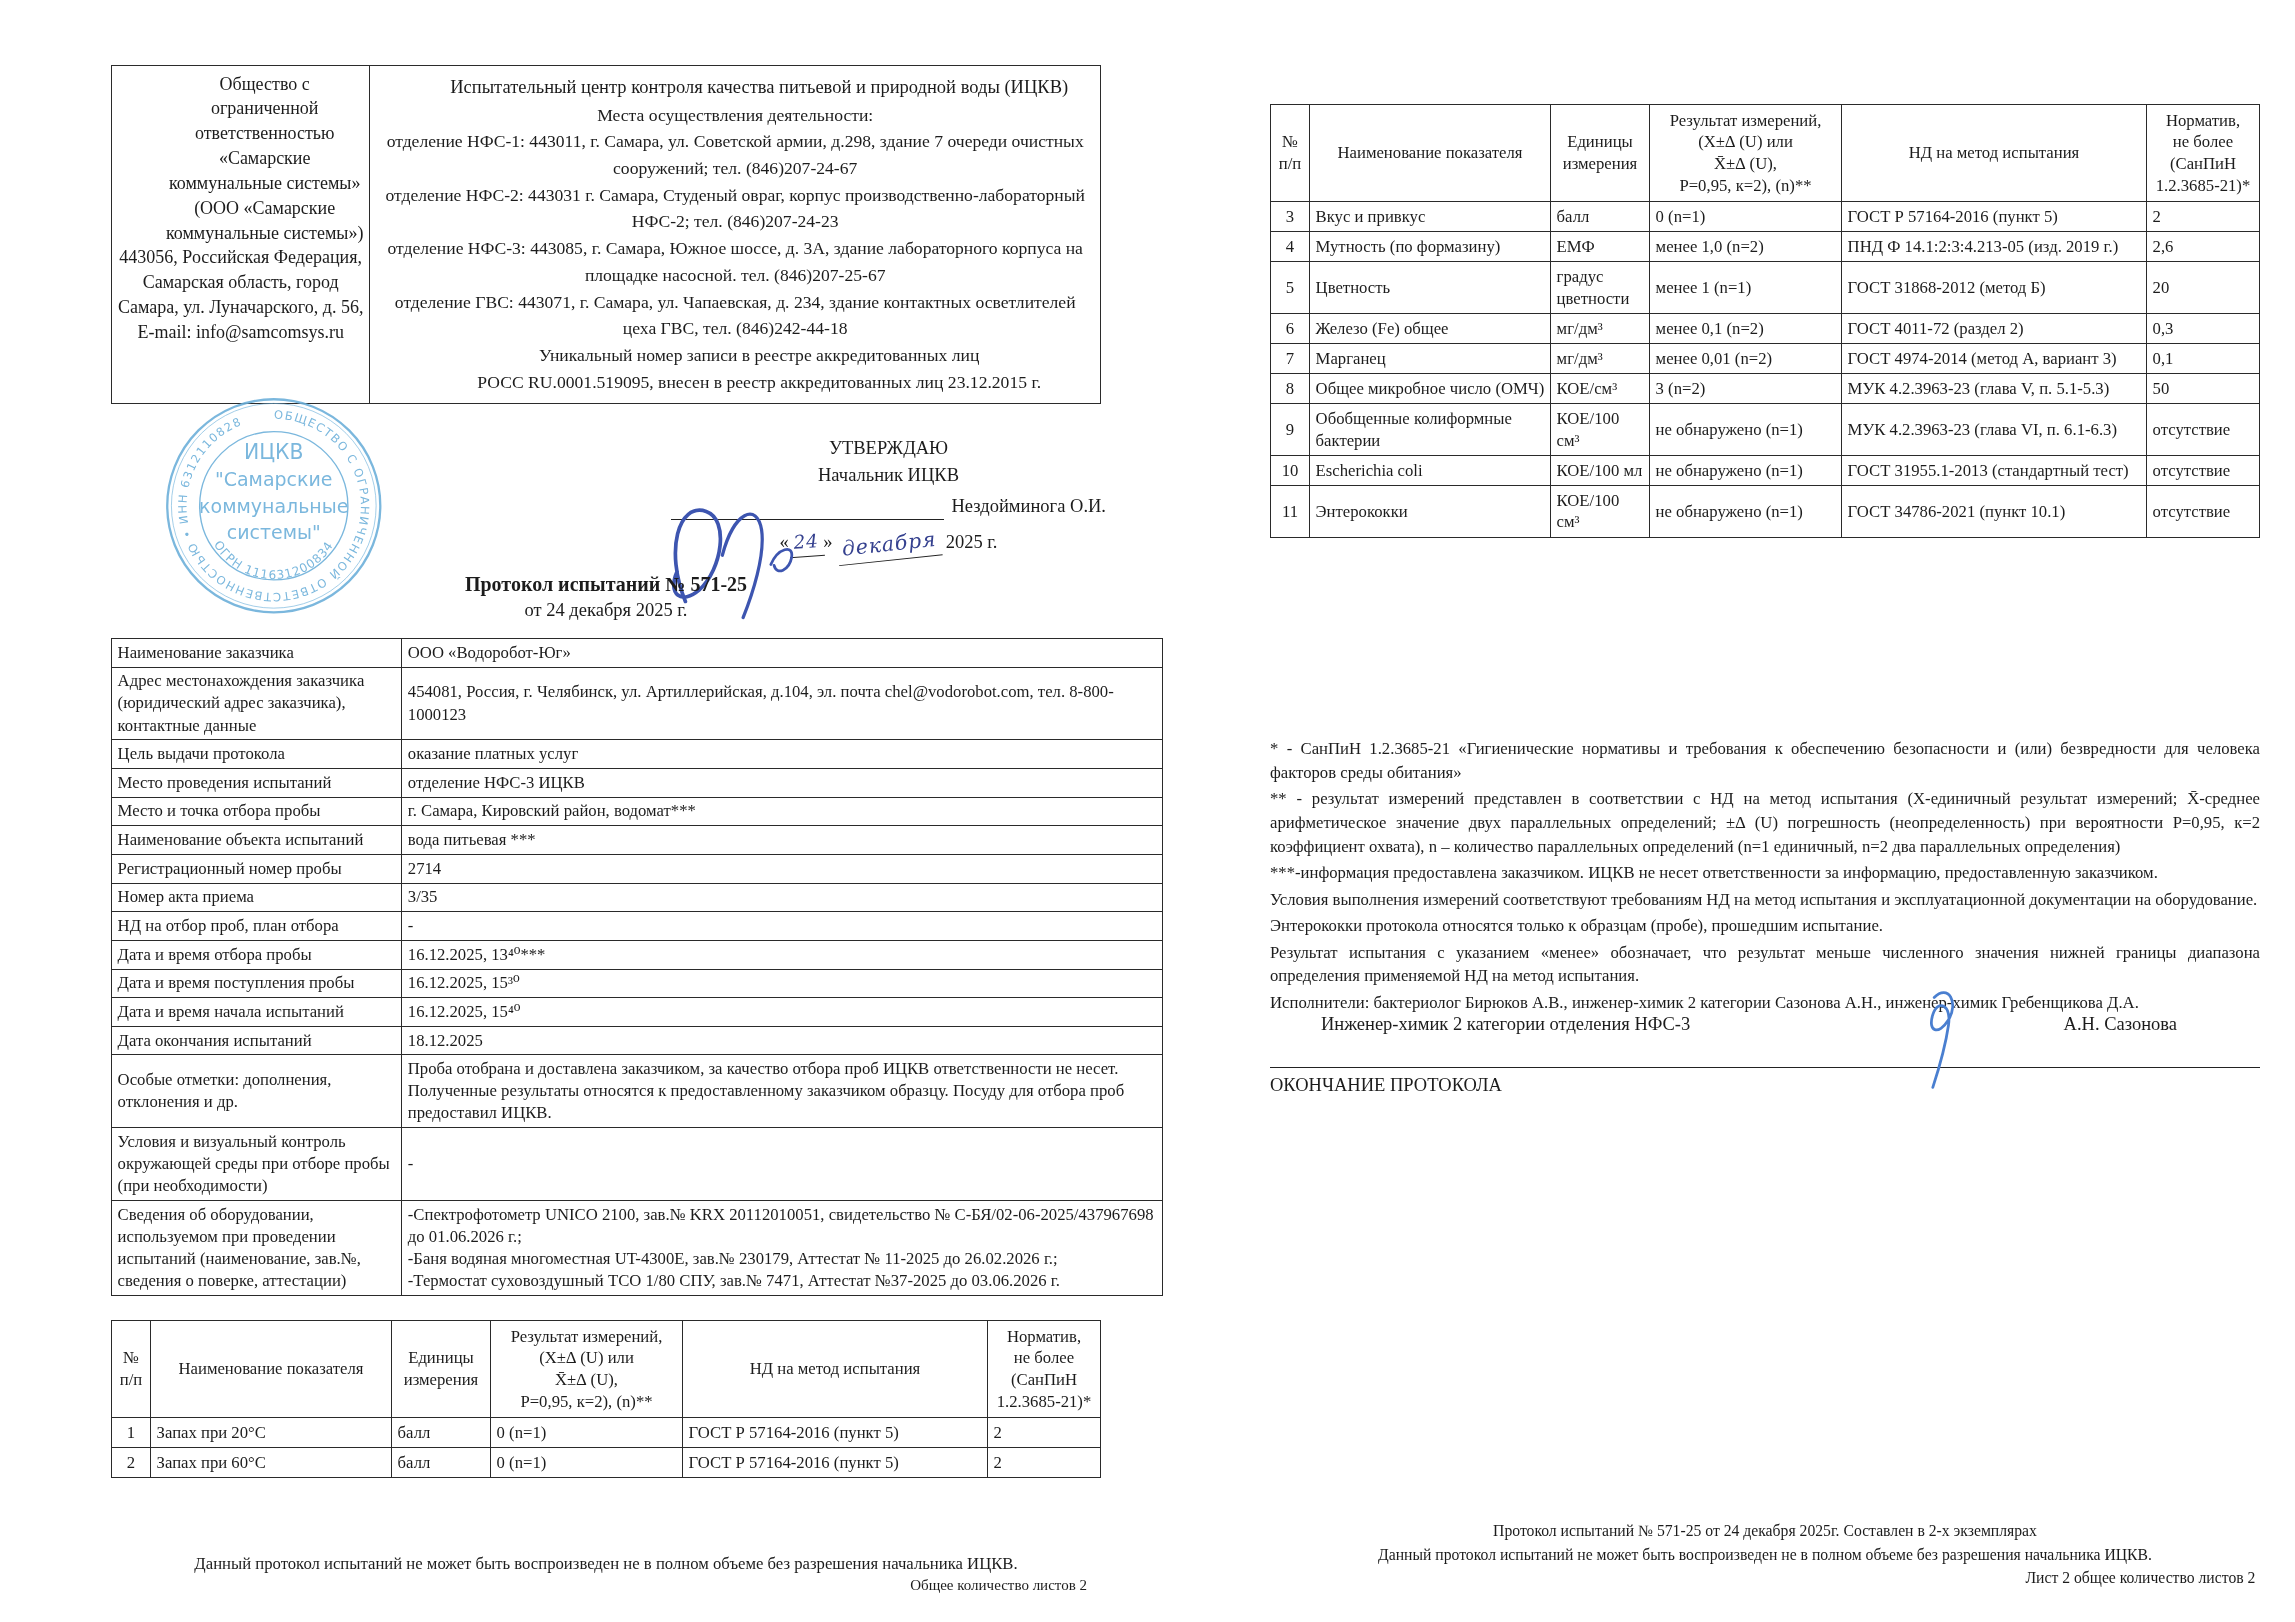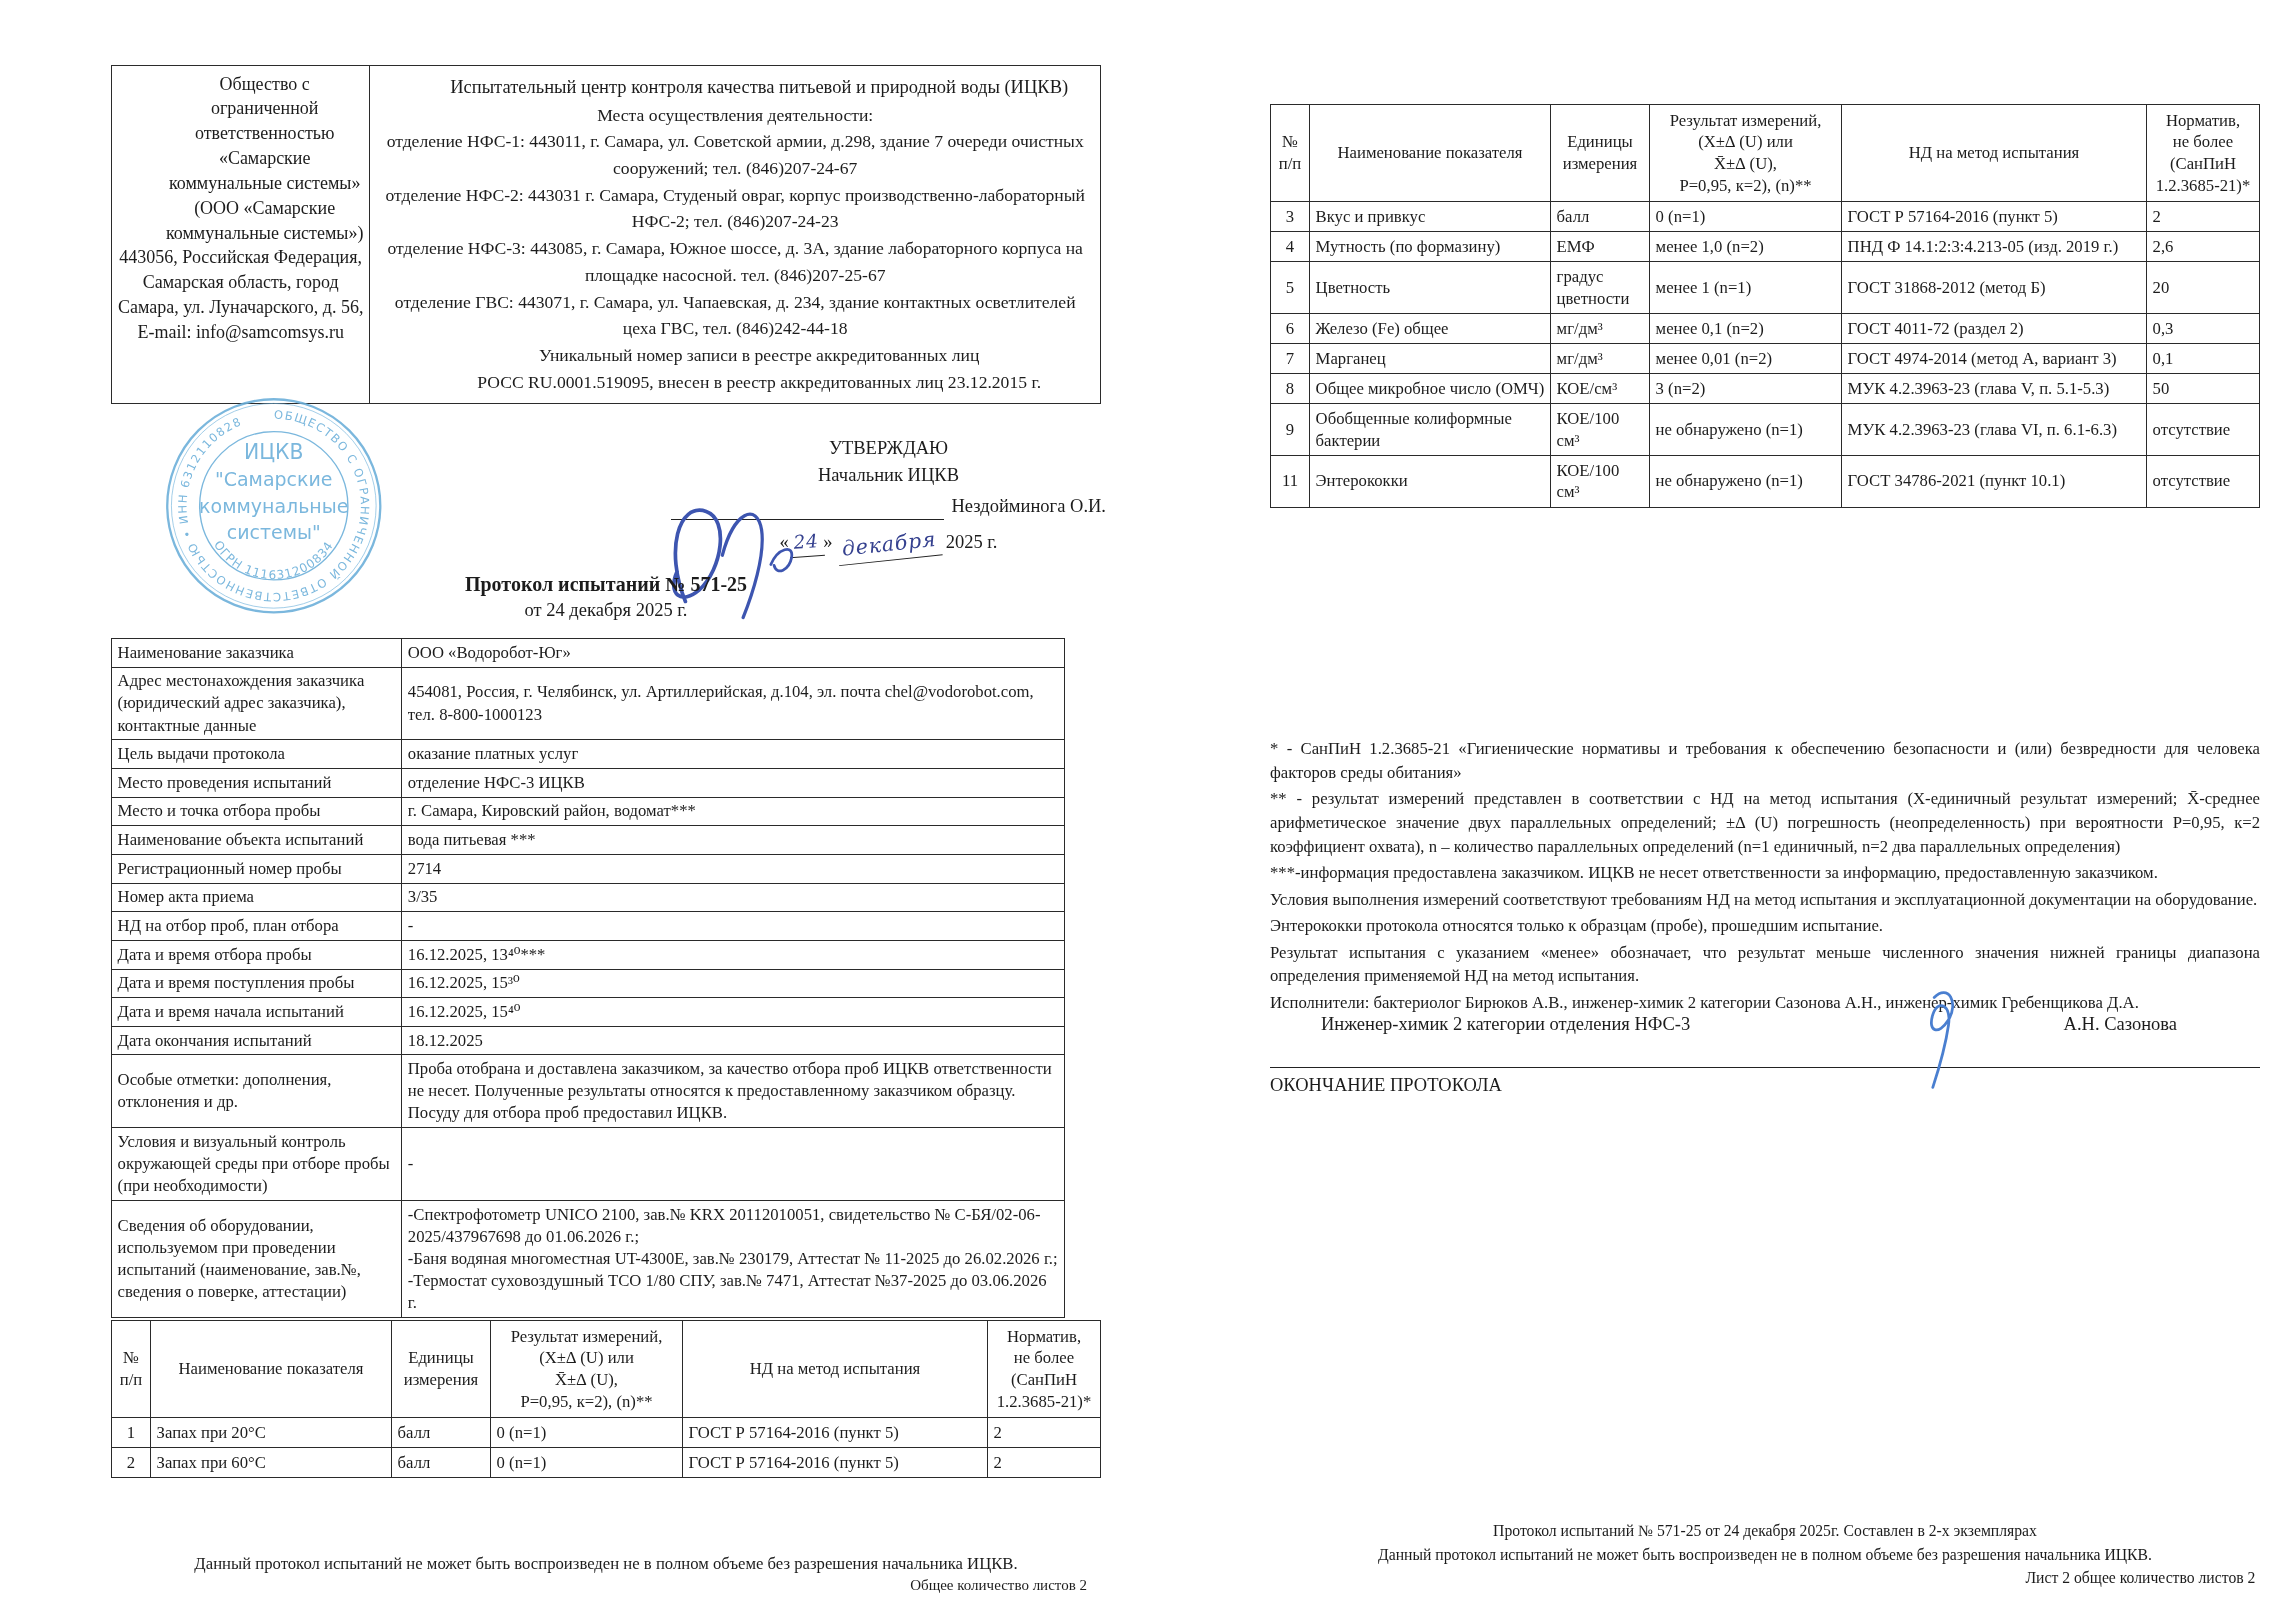--- a/index.html
+++ b/index.html
@@ -31,21 +31,21 @@
         display:inline-block;border-bottom:1.4px solid #222;padding:0 4.6px;transform:rotate(-4deg);}
   .hand.month{font-size:20.4px;transform:rotate(-6deg) translateY(2.8px);}
   .sig1{position:absolute;left:-18.5px;top:51px;width:171px;height:157px;}
 
   
   .doc-title{position:absolute;top:508px;left:0;width:100%;text-align:center;}
   .doc-title .t1{font-weight:bold;font-size:20px;}
   .doc-title .t2{font-size:18.5px;margin-top:3.7px;}
 
   
-  .info-table{position:absolute;top:573px;left:0;width:954px;border-collapse:collapse;font-size:16.7px;table-layout:fixed;}
+  .info-table{position:absolute;top:573px;left:0;width:1052px;border-collapse:collapse;font-size:16.7px;table-layout:fixed;}
   .info-table td{border:1.4px solid #2a2a2a;padding:2.8px 5.6px;vertical-align:middle;line-height:1.32;}
   .info-table td.ilabel{width:278px;}
 
   
   .res-table{border-collapse:collapse;font-size:16.7px;width:990px;table-layout:fixed;}
   .res-table td{border:1.4px solid #2a2a2a;padding:3.7px 5.6px;vertical-align:middle;line-height:1.3;}
   .res-table .hrow td{text-align:center;white-space:pre-line;padding:4.6px 2.8px;}
   .res-table td.c-num{text-align:center;}
   .res1{position:absolute;top:1255px;left:0;}
   .res2{position:absolute;top:0;left:0;}
@@ -343,20 +343,28 @@
           </tr>
           <tr>
             <td class="c-num">9</td>
             <td>Обобщенные колиформные бактерии</td>
             <td class="prelines">КОЕ/100 см³</td>
             <td>не обнаружено (n=1)</td>
             <td>МУК 4.2.3963-23 (глава VI, п. 6.1-6.3)</td>
             <td>отсутствие</td>
           </tr>
           <tr>
+            <td class="c-num">10</td>
+            <td>Escherichia coli</td>
+            <td class="prelines">КОЕ/100 мл</td>
+            <td>не обнаружено (n=1)</td>
+            <td>ГОСТ 31955.1-2013 (стандартный тест)</td>
+            <td>отсутствие</td>
+          </tr>
+          <tr>
             <td class="c-num">11</td>
             <td>Энтерококки</td>
             <td class="prelines">КОЕ/100 см³</td>
             <td>не обнаружено (n=1)</td>
             <td>ГОСТ 34786-2021 (пункт 10.1)</td>
             <td>отсутствие</td>
           </tr>
         </tbody>
     </table>
 

